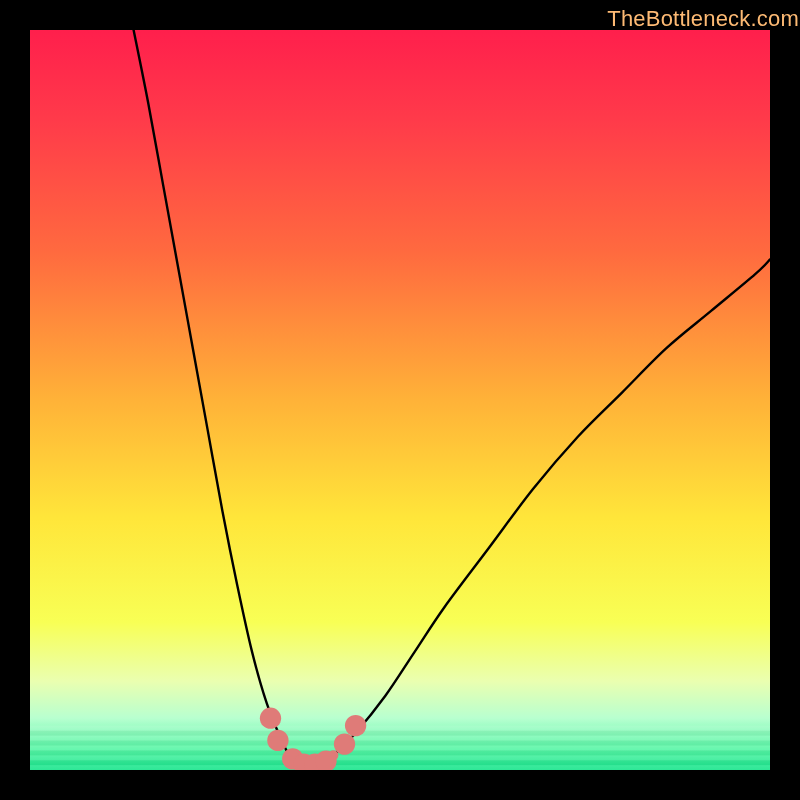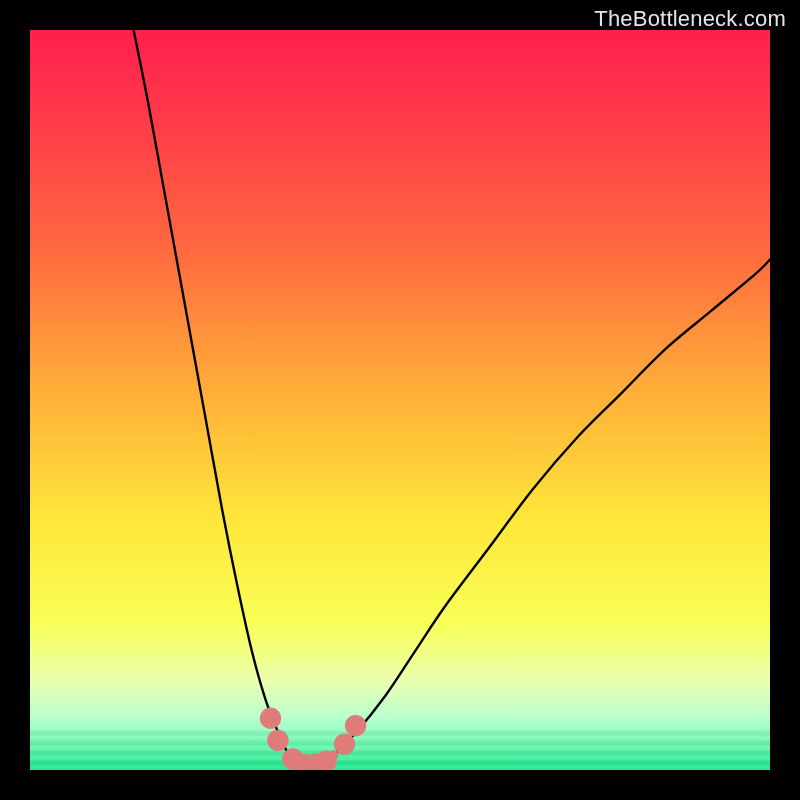--- a/index.html
+++ b/index.html
@@ -20,22 +20,22 @@
     position: absolute;
     left: 30px;
     top: 30px;
     width: 740px;
     height: 740px;
     overflow: hidden;
   }
   .watermark {
     position: absolute;
     top: 6px;
-    right: 14px;
-    color: #e5e5e5;
+    right: 1px;
+    color: #fdba74;
     font-size: 22px;
     font-weight: 500;
     letter-spacing: 0.2px;
     user-select: none;
   }
   svg { display: block; }
 </style>
 </head>
 <body>
 

